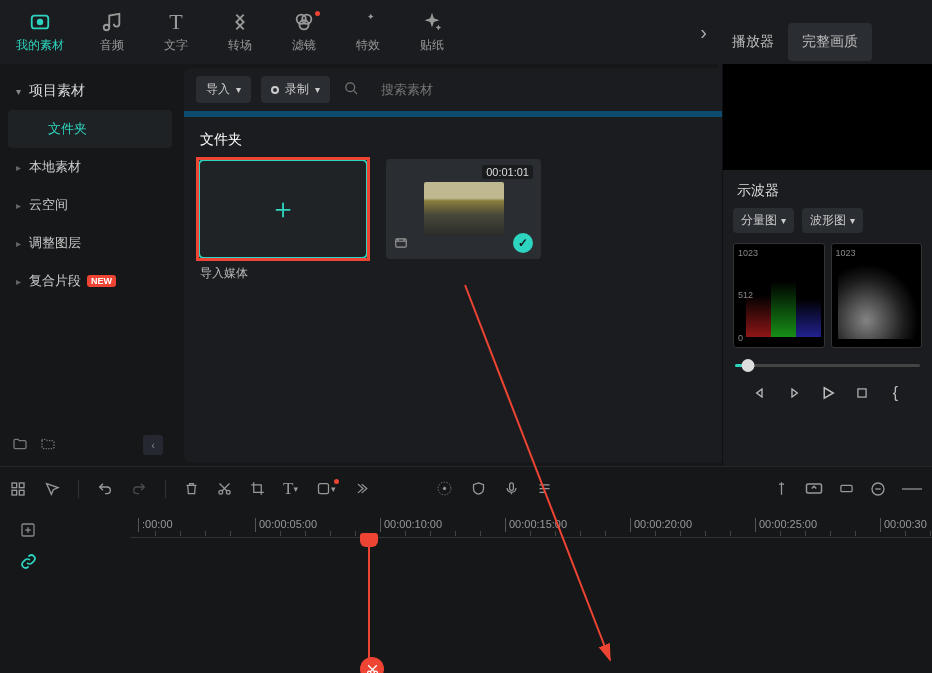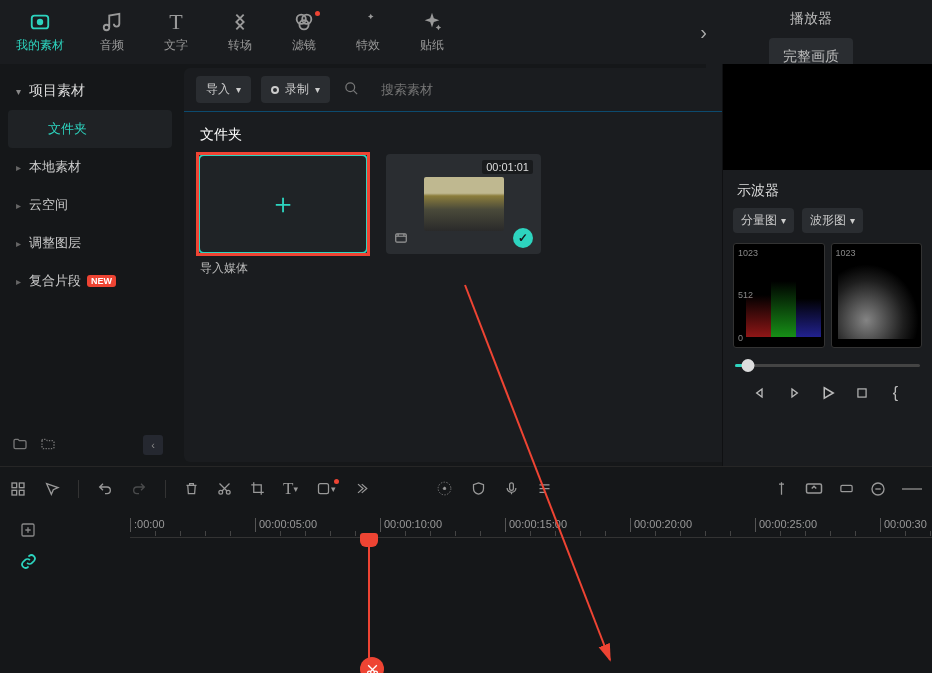--- a/index.html
+++ b/index.html
@@ -7,41 +7,41 @@
     
     
     .top-tabs { display: flex; align-items: center; height: 64px; background: #1a1c1f; position: relative; }
     .top-tab { display: flex; flex-direction: column; align-items: center; justify-content: center; padding: 8px 16px; cursor: pointer; color: #999; font-size: 12px; min-width: 64px; gap: 4px; }
     .top-tab.active { color: #2dd4bf; }
     .top-tab .ticon { font-size: 20px; height: 22px; display: flex; align-items: center; justify-content: center; }
     .more-arrow { position: absolute; right: 225px; color: #aaa; font-size: 20px; }
     .red-dot { width: 5px; height: 5px; background: #e43; border-radius: 50%; position: absolute; top: 8px; right: 16px; }
     
     
-    .right-panel-tabs { position: absolute; top: 0; right: 16px; width: 210px; height: 84px; background: #1a1c1f; display: flex; align-items: center; flex-direction: column; }
+    .right-panel-tabs { position: absolute; top: 0; right: 4px; width: 210px; height: 84px; background: #1a1c1f; display: flex; align-items: center; }
     .rtab { padding: 10px 14px; font-size: 14px; color: #bbb; border-radius: 4px; cursor: pointer; }
     .rtab.active { background: #2a2d31; }
     
     
     .main-area { display: flex; height: 402px; }
     .sidebar { width: 180px; background: #151719; padding: 8px; }
     .side-header { display: flex; align-items: center; padding: 10px 8px; font-size: 14px; color: #ddd; font-weight: 500; }
     .side-header .chev { margin-right: 8px; color: #888; font-size: 10px; }
     .side-item { display: flex; align-items: center; padding: 10px 8px; font-size: 13px; color: #ccc; cursor: pointer; border-radius: 4px; }
     .side-item.active { color: #2dd4bf; background: #1f2225; }
     .side-item .chev { margin-right: 8px; color: #666; font-size: 10px; }
     .side-item.sub { padding-left: 40px; }
     .new-badge { background: #e43; color: #fff; font-size: 9px; padding: 1px 4px; border-radius: 3px; margin-left: 6px; font-weight: 600; }
     .sidebar-footer { position: absolute; bottom: 212px; left: 0; width: 175px; display: flex; align-items: center; padding: 6px 12px; gap: 12px; }
     .sf-icon { color: #777; font-size: 15px; cursor: pointer; }
     .sf-collapse { margin-left: auto; width: 20px; height: 20px; background: #252830; border-radius: 3px; display: flex; align-items: center; justify-content: center; color: #888; font-size: 11px; cursor: pointer; }
     
     
     .content { flex: 1; background: #1a1c1f; margin: 4px; border-radius: 6px; padding: 0; position: relative; }
-    .content-toolbar { display: flex; align-items: center; padding: 8px 12px; gap: 10px; border-bottom: 1px solid #0c4a6e; }
+    .content-toolbar { display: flex; align-items: center; padding: 8px 12px; gap: 10px; border-bottom: 6px solid #0c4a6e; }
     .dropdown-btn { display: flex; align-items: center; padding: 5px 10px; background: #2a2d31; border-radius: 4px; font-size: 12px; color: #ccc; cursor: pointer; gap: 6px; }
     .rec-dot { width: 8px; height: 8px; border-radius: 50%; border: 2px solid #ccc; }
     .search-box { display: flex; align-items: center; flex: 1; gap: 22px; color: #777; font-size: 13px; padding: 4px; }
     .search-box input { background: transparent; border: none; outline: none; color: #ccc; flex: 1; font-size: 13px; }
     .tb-icon { color: #aaa; cursor: pointer; padding: 4px; font-size: 15px; }
     
     .folder-title { padding: 14px 16px 10px; font-size: 14px; color: #fff; font-weight: 500; }
     .media-grid { display: flex; padding: 0 14px; gap: 18px; }
     .media-card { width: 170px; }
     .import-box { width: 170px; height: 100px; border: 2px solid #2dd4bf; border-radius: 6px; display: flex; align-items: center; justify-content: center; cursor: pointer; background: #1f2326; position: relative; }
@@ -425,21 +425,21 @@
           <rect x="3" y="3" width="18" height="18" rx="2"></rect>
           <path d="M12 8v8M8 12h8"></path>
         </svg></span>
     <span class="tl-link"><svg width="17" height="17" viewBox="0 0 24 24" fill="none" stroke="currentColor" stroke-width="2.5">
           <path d="M10 14a5 5 0 007 0l3-3a5 5 0 00-7-7l-1 1M14 10a5 5 0 00-7 0l-3 3a5 5 0 007 7l1-1"></path>
         </svg></span>
   </div>
 
   <div class="ruler">
     <div class="ruler-ticks">
-      <span class="major-tick" style="left:0px">:00:00</span>
+      <span class="major-tick" style="left:8px">:00:00</span>
       <span class="major-tick" style="left:125px">00:00:05:00</span>
       <span class="major-tick" style="left:250px">00:00:10:00</span>
       <span class="major-tick" style="left:375px">00:00:15:00</span>
       <span class="major-tick" style="left:500px">00:00:20:00</span>
       <span class="major-tick" style="left:625px">00:00:25:00</span>
       <span class="major-tick" style="left:750px">00:00:30</span>
     <div class="minor-tick" style="left: 25px;"></div>
         <div class="minor-tick" style="left: 50px;"></div>
         <div class="minor-tick" style="left: 75px;"></div>
         <div class="minor-tick" style="left: 100px;"></div>

